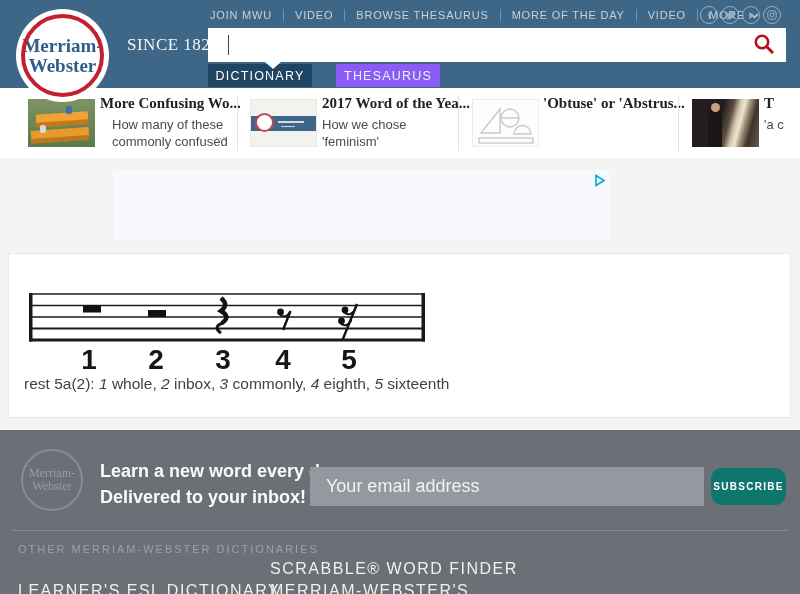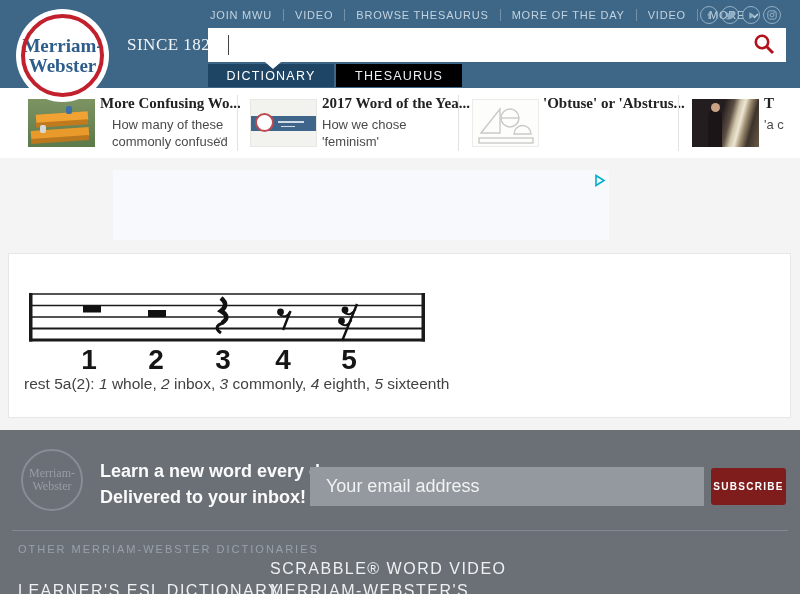--- a/index.html
+++ b/index.html
@@ -28,24 +28,24 @@
   .social .soc {
     width:18px; height:18px; border:1.5px solid #92b0c5; border-radius:50%;
     display:flex; align-items:center; justify-content:center; cursor:pointer; color:#92b0c5;
   }
   .search-box { position:absolute; left:208px; top:28px; width:578px; height:34px; background:#fff; z-index:2; }
   .search-input { position:absolute; left:18px; top:3px; width:500px; height:28px; border:none; outline:none; font-size:16px; background:transparent; }
   .text-caret { position:absolute; left:20px; top:7px; width:1px; height:20px; background:#444; }
   .search-btn { position:absolute; right:8px; top:4px; width:28px; height:26px; border:none; background:transparent; cursor:pointer; }
   .search-caret { position:absolute; left:265px; top:62px; width:0; height:0; z-index:3;
     border-left:8px solid transparent; border-right:8px solid transparent; border-top:7px solid #fff; }
-  .tab { position:absolute; top:64px; height:23px; width:126px; display:flex; align-items:center; justify-content:center;
+  .tab { position:absolute; top:64px; height:23px; width:104px; display:flex; align-items:center; justify-content:center;
     font-size:12.5px; letter-spacing:1.2px; cursor:pointer; }
   .tab-dict { left:208px; background:#1f4565; color:#fff; }
-  .tab-thes { left:336px; background:#000000; color:#edf1f4; }
+  .tab-thes { left:336px; background:#8b5cf6; color:#edf1f4; }
   
   .carousel { position:absolute; left:0; top:88px; width:800px; height:70px; background:#fff; }
   .card { position:absolute; top:0; height:70px; cursor:pointer; }
   .thumb { position:absolute; top:11px; width:67px; height:48px; overflow:hidden; }
   .card-title { position:absolute; top:7px; font-family:"Liberation Serif", serif; font-weight:bold; font-size:15px; color:#222; white-space:nowrap; }
   .card-body { position:absolute; top:28px; font-size:13px; line-height:17px; color:#4a4a4a; }
   .card-ellipsis { position:absolute; left:215px; top:39px; font-size:13px; color:#999; }
   .vsep { position:absolute; top:7px; width:1px; height:56px; background:#e2e2e2; }
   
   .thumb1 { left:28px; background:linear-gradient(to bottom,#7d9363 0%,#5c7949 100%); }
@@ -72,21 +72,21 @@
   
   .footer { position:absolute; left:0; top:430px; width:800px; height:164px; background:#6a7076; }
   .ghost-logo { position:absolute; left:21px; top:449px; width:62px; height:62px; border:2px solid #878d95; border-radius:50%;
     display:flex; flex-direction:column; align-items:center; justify-content:center; cursor:pointer; }
   .ghost-logo span { font-family:"Liberation Serif", serif; font-size:12px; line-height:13px; color:#979da5; }
   .promo1 { position:absolute; left:100px; top:461px; color:#fbfbfc; font-size:18px; font-weight:bold; }
   .promo2 { position:absolute; left:100px; top:487px; color:#fbfbfc; font-size:18px; font-weight:bold; }
   .email-input { position:absolute; left:310px; top:467px; width:394px; height:39px; background:#94999f; border:none; outline:none;
     padding-left:16px; font-size:18px; color:#fff; font-family:"Liberation Sans", sans-serif; }
   .email-input::placeholder { color:#f1f2f3; opacity:1; }
-  .subscribe-btn { position:absolute; left:711px; top:468px; width:75px; height:37px; background:#7f1d1d; border:none; border-radius:3px;
+  .subscribe-btn { position:absolute; left:711px; top:468px; width:75px; height:37px; background:#0f766e; border:none; border-radius:11px;
     color:#fff; font-size:10px; font-weight:bold; letter-spacing:1.3px; cursor:pointer; font-family:"Liberation Sans", sans-serif; }
   .foot-divider { position:absolute; left:12px; top:530px; width:776px; height:1px; background:#82888f; }
   .other-heading { position:absolute; left:18px; top:543px; font-size:11px; letter-spacing:2px; color:#9aa1a9; }
   .foot-link { position:absolute; font-size:16px; letter-spacing:1.5px; color:#eff0f2; cursor:pointer; white-space:nowrap; }
   .fl1 { left:18px; top:560px; } .fl2 { left:18px; top:582px; } .fl3 { left:270px; top:560px; } .fl4 { left:270px; top:582px; }
 </style>
 </head>
 <body>
 
 <div class="page">
@@ -284,16 +284,16 @@
   </div>
   <div class="promo1">Learn a new word every day.</div>
   <div class="promo2">Delivered to your inbox!</div>
 
   <input class="email-input" type="text" placeholder="Your email address" style="">
   <button class="subscribe-btn">SUBSCRIBE</button>
 
   <div class="foot-divider"></div>
   <div class="other-heading">OTHER MERRIAM-WEBSTER DICTIONARIES</div>
   <div class="foot-link fl2">LEARNER'S ESL DICTIONARY</div>
-  <div class="foot-link fl3">SCRABBLE® WORD VIDEO</div>
+  <div class="foot-link fl3">SCRABBLE® WORD FINDER</div>
   <div class="foot-link fl4">MERRIAM-WEBSTER'S</div>
 
 </div>
 
 </body></html>

